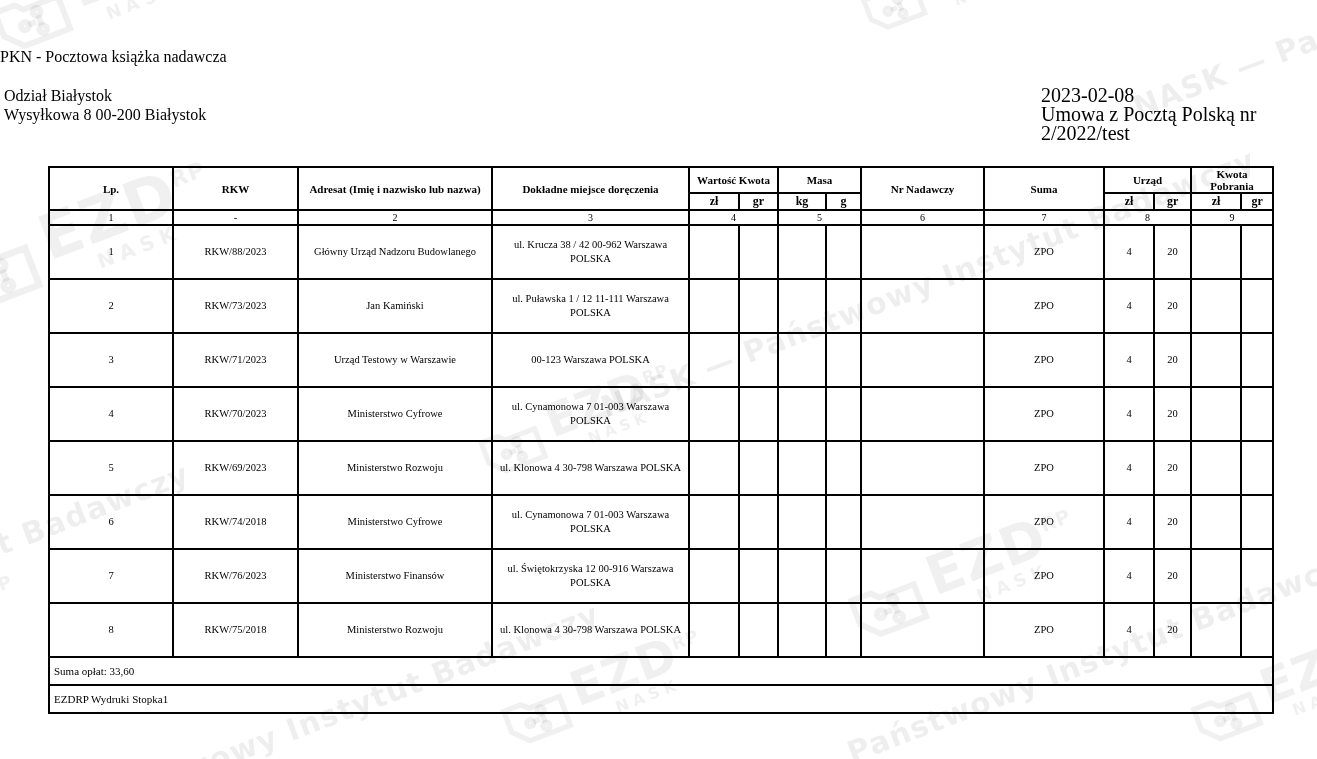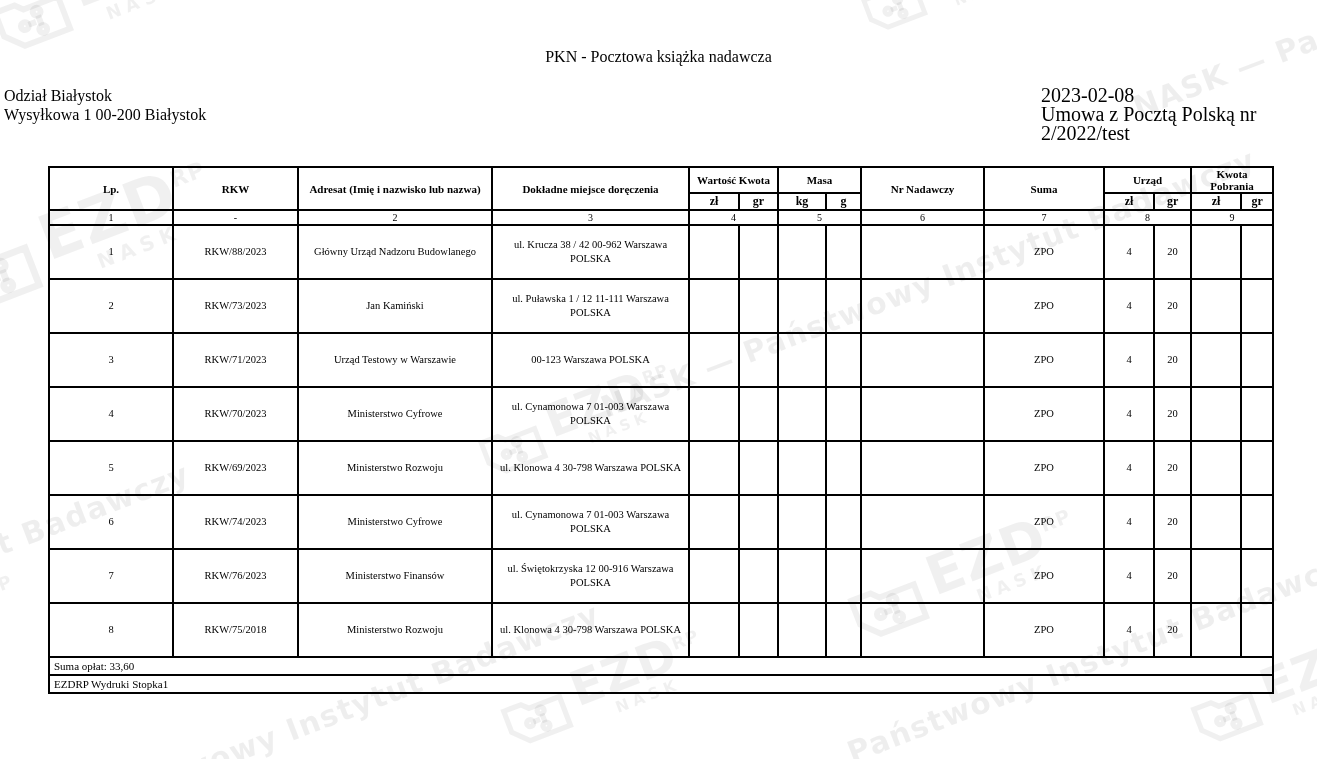--- a/index.html
+++ b/index.html
@@ -28,21 +28,21 @@
   .wm-brand-wrap { line-height:0.95; }
   .wm-brand { font-size:1em; letter-spacing:0.02em; }
   .wm-sup { font-size:0.36em; vertical-align:1.05em; letter-spacing:0.05em; }
   .wm-sub { font-size:0.33em; letter-spacing:0.3em; text-align:center; margin-top:0.05em; }
 
   
   .content { position:absolute; inset:0; z-index:1; }
 
   .doc-title {
     position:absolute; top:48px; left:0; width:1317px;
-    text-align:center; font-size:16px;
+    font-size:16px;
   }
   .sender-block { position:absolute; top:86px; left:4px; font-size:16px; line-height:19px; }
   .meta-block   { position:absolute; top:86px; left:1041px; font-size:20px; line-height:19px; }
 
   .pkn-table-wrap { position:absolute; top:166px; left:48px; width:1224px; }
   table.pkn {
     width:1224px; table-layout:fixed; border-collapse:collapse;
   }
   table.pkn th, table.pkn td {
     border:2px solid #000;
@@ -50,21 +50,21 @@
     overflow:hidden;
   }
   table.pkn th { font-size:11px; font-weight:bold; padding:0 2px; }
   tr.units-row th { font-size:12px; }
   tr.numbers-row td { font-size:10px; height:15px; font-weight:normal; }
   tr.group-row { height:13px; }
   tr.units-row { height:15px; }
   tr.data-row { height:54px; }
   tr.data-row td { font-size:10.5px; padding:1px 2px; line-height:1.35; }
   tr.summary-row td, tr.footer-row td {
-    text-align:left; font-size:11px; padding:1px 4px; height:18px;
+    text-align:left; font-size:11px; padding:1px 4px; height:28px;
   }
 </style>
 </head>
 <body>
 
 <div class="wm-layer">
 
   <div>
     <div class="wm wm-logo" style="left: -18px; top: -2px; font-size: 54px;">
       <svg viewBox="0 0 34 28" fill="none" stroke="currentColor" stroke-width="2.6">
@@ -172,21 +172,21 @@
     <div class="wm wm-line" style="left: -60px; top: 846px; font-size: 30px;">NASK — Państwowy Instytut Badawczy</div>
   </div>
 </div>
 
 <div class="content">
 
   <div class="doc-title">PKN - Pocztowa książka nadawcza</div>
 
   <div class="sender-block">
     <div>Odział Białystok</div>
-    <div>Wysyłkowa 1 00-200 Białystok</div>
+    <div>Wysyłkowa 8 00-200 Białystok</div>
   </div>
 
   <div class="meta-block">
     <div>2023-02-08</div>
     <div>Umowa z Pocztą Polską nr 2/2022/test</div>
   </div>
 
   <div class="pkn-table-wrap">
     <table class="pkn">
       <colgroup>
@@ -317,21 +317,21 @@
     <td></td>
     <td></td>
     <td>ZPO</td>
     <td>4</td>
     <td>20</td>
     <td></td>
     <td></td>
   </tr>
           <tr class="data-row">
     <td>6</td>
-    <td>RKW/74/2023</td>
+    <td>RKW/74/2018</td>
     <td>Ministerstwo Cyfrowe</td>
     <td>ul. Cynamonowa 7 01-003 Warszawa POLSKA</td>
     <td></td>
     <td></td>
     <td></td>
     <td></td>
     <td></td>
     <td>ZPO</td>
     <td>4</td>
     <td>20</td>

